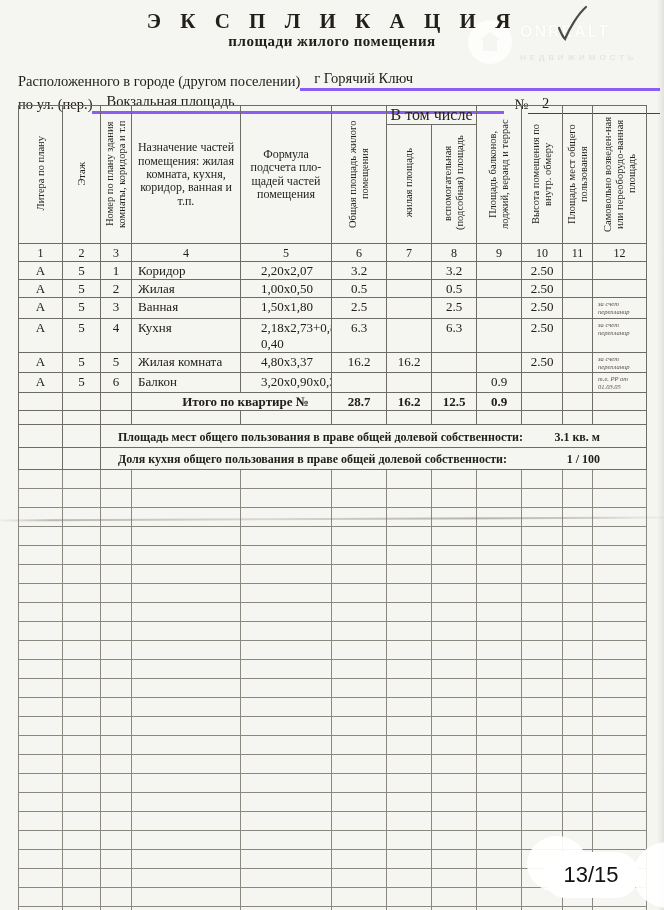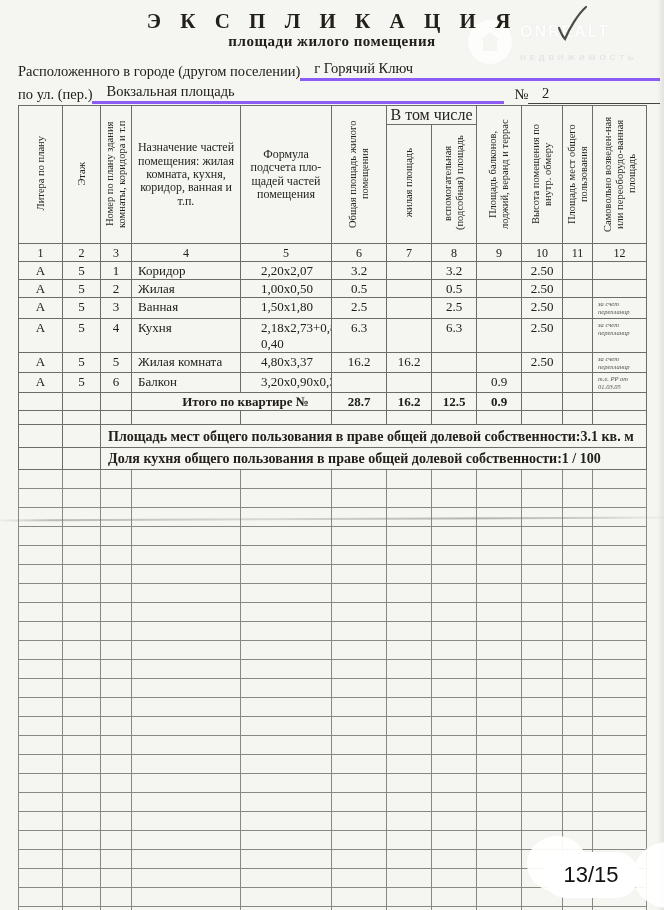--- a/index.html
+++ b/index.html
@@ -48,21 +48,21 @@
   .doc-title{
     position:absolute;top:9px;left:0;width:664px;text-align:center;
     font-size:21px;font-weight:bold;letter-spacing:7px;
   }
   .doc-subtitle{
     position:absolute;top:33px;left:0;width:664px;text-align:center;
     font-size:15px;font-weight:bold;letter-spacing:.5px;font-family:Liberation Serif, serif;
   }
   .form-line{
     position:absolute;left:18px;right:4px;display:flex;align-items:flex-end;
-    font-size:14.5px;line-height:19px;
+    font-size:14.5px;line-height:19px;margin-top:10px;
   }
   .form-line .lbl{white-space:nowrap;}
   .form-line .fill{
     flex:1;border-bottom:3px solid #8b5cf6;padding-left:14px;white-space:nowrap;
   }
   .form-line .num-lbl{margin-left:10px;white-space:nowrap;}
   .form-line .num-fill{
     width:132px;border-bottom:1px solid #45433c;padding-left:14px;white-space:nowrap;
   }
   .line-city{top:59px;}
@@ -99,22 +99,22 @@
     font-size:6.5px;font-style:italic;color:var(--hand);
     line-height:1.25;text-align:left;padding-left:5px;padding-top:2px;
   }
   tr.total-row{height:15px;}
   tr.total-row td{font-weight:bold;font-size:13px;}
   td.total-label{text-align:center;padding-left:28px;white-space:nowrap;}
   tr.blank-row{height:14px;}
   tr.common-row{height:23px;}
   tr.share-row{height:22px;}
   td.span-note{
-    text-align:left;font-weight:bold;font-size:14px;
-    padding-left:5px;vertical-align:middle;
+    text-align:left;font-weight:bold;font-size:12px;
+    padding-left:15px;vertical-align:middle;
   }
   .note-flex{display:flex;align-items:center;justify-content:space-between;padding-right:46px;}
   .note-flex .nf-label{white-space:nowrap;padding-left:2px;}
   .note-flex .nf-value{white-space:nowrap;}
   tbody.empty-grid tr{height:19px;}
   tbody.empty-grid td{border-color:var(--line-soft);}
   
   .pencil-line{
     position:absolute;left:0;top:518px;width:664px;height:2px;
     transform:rotate(-.25deg);

